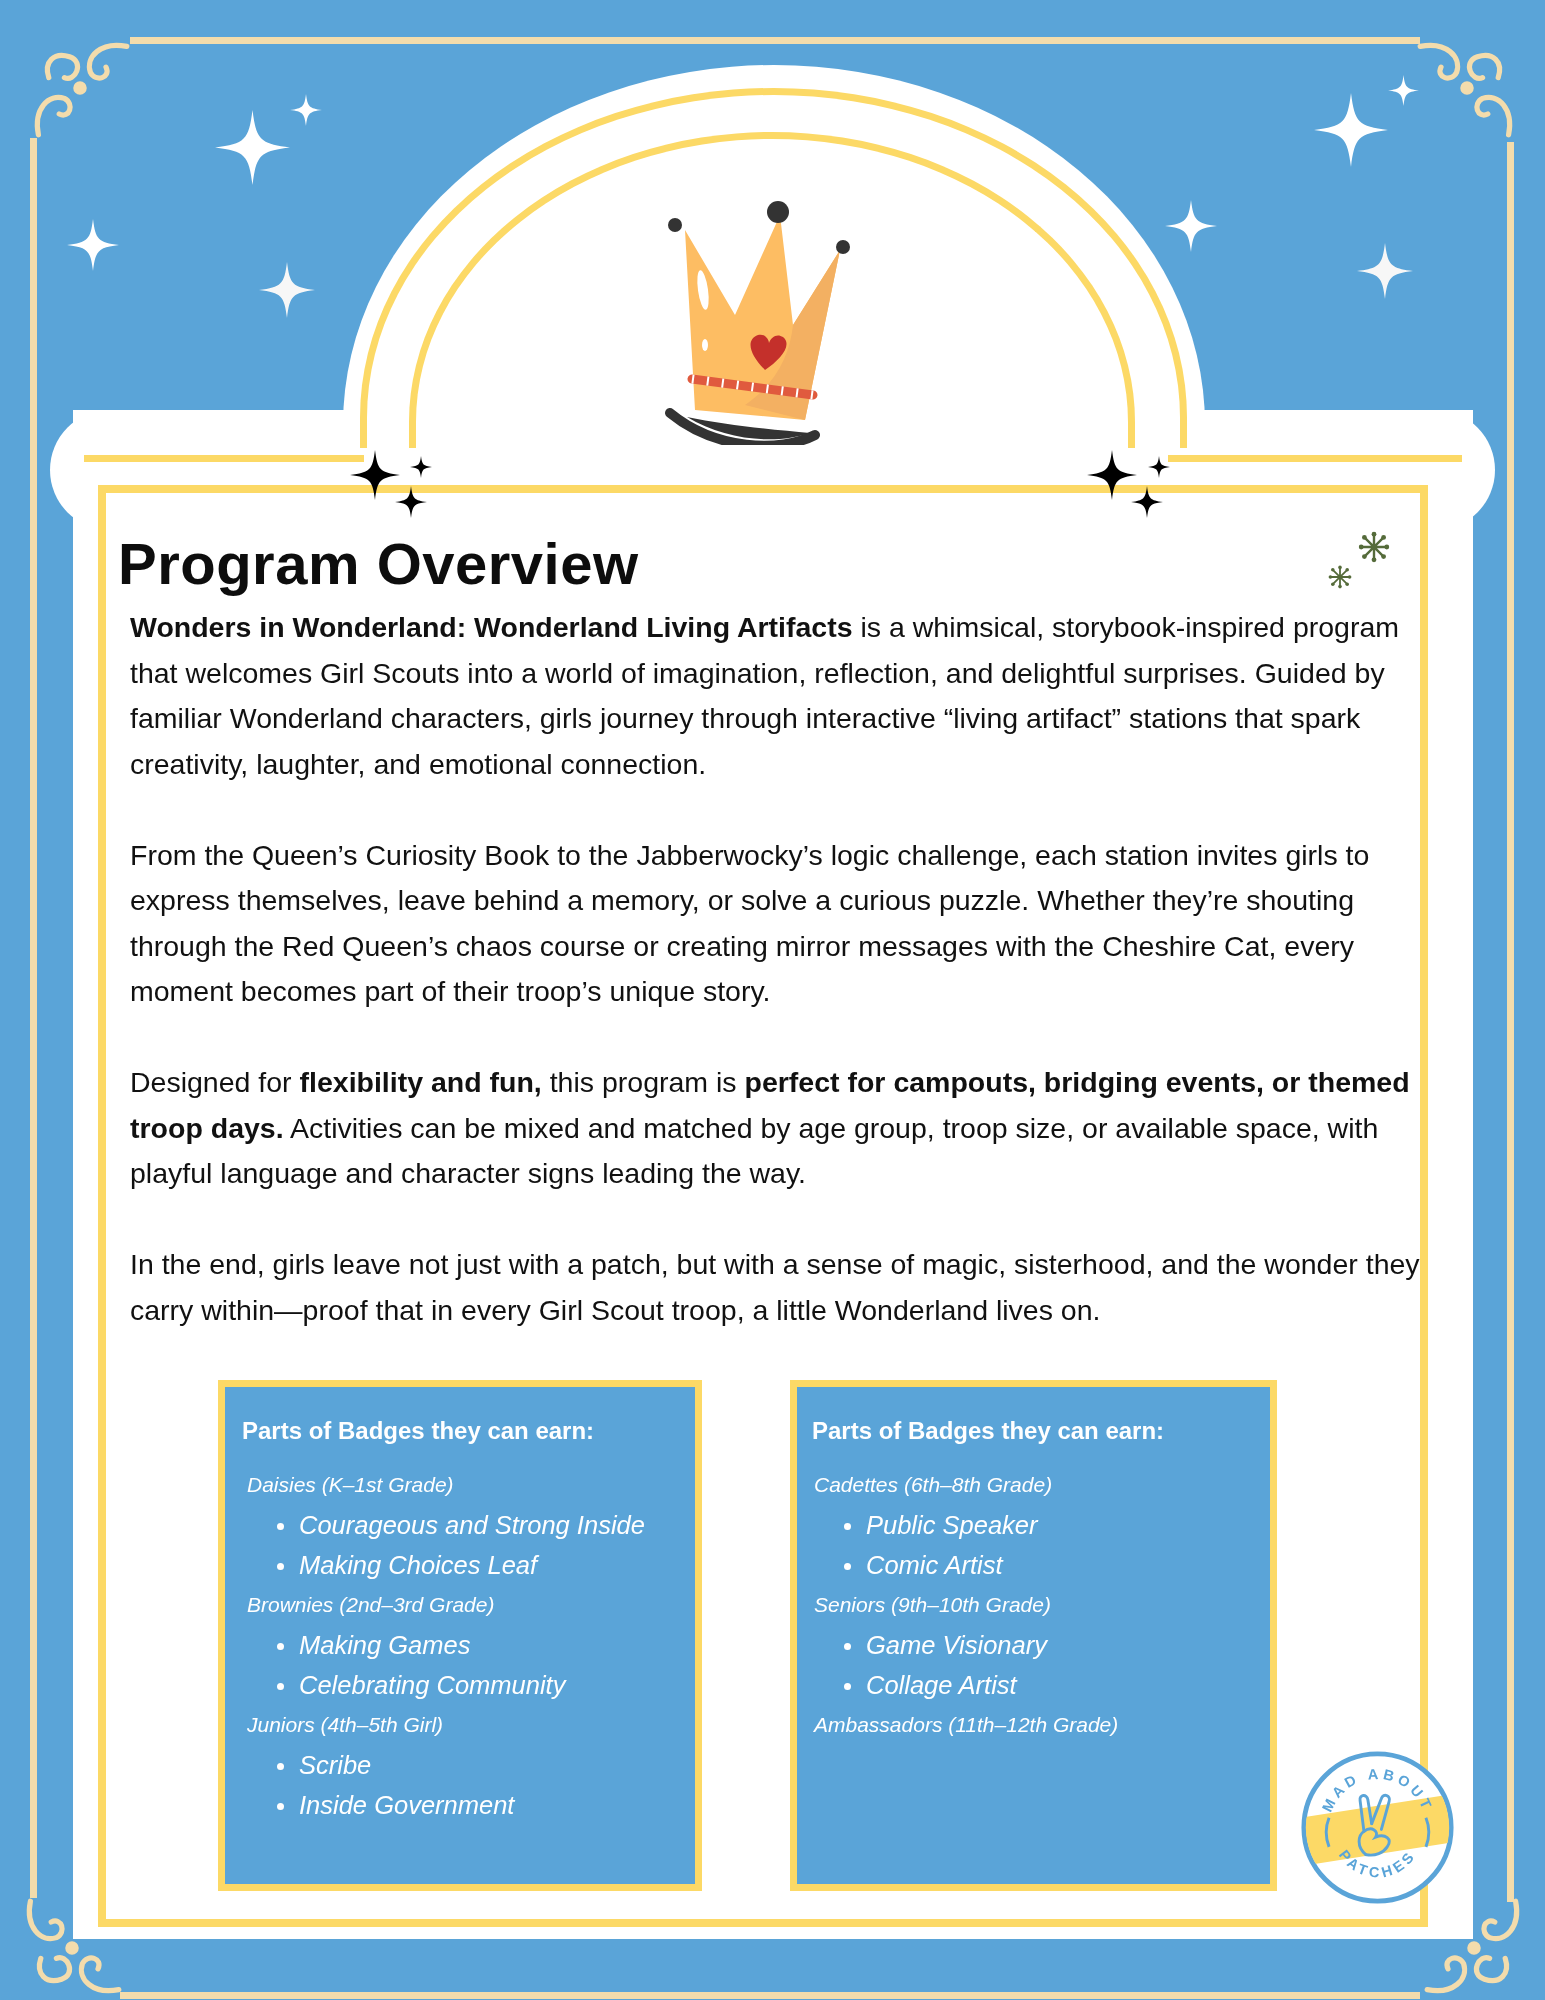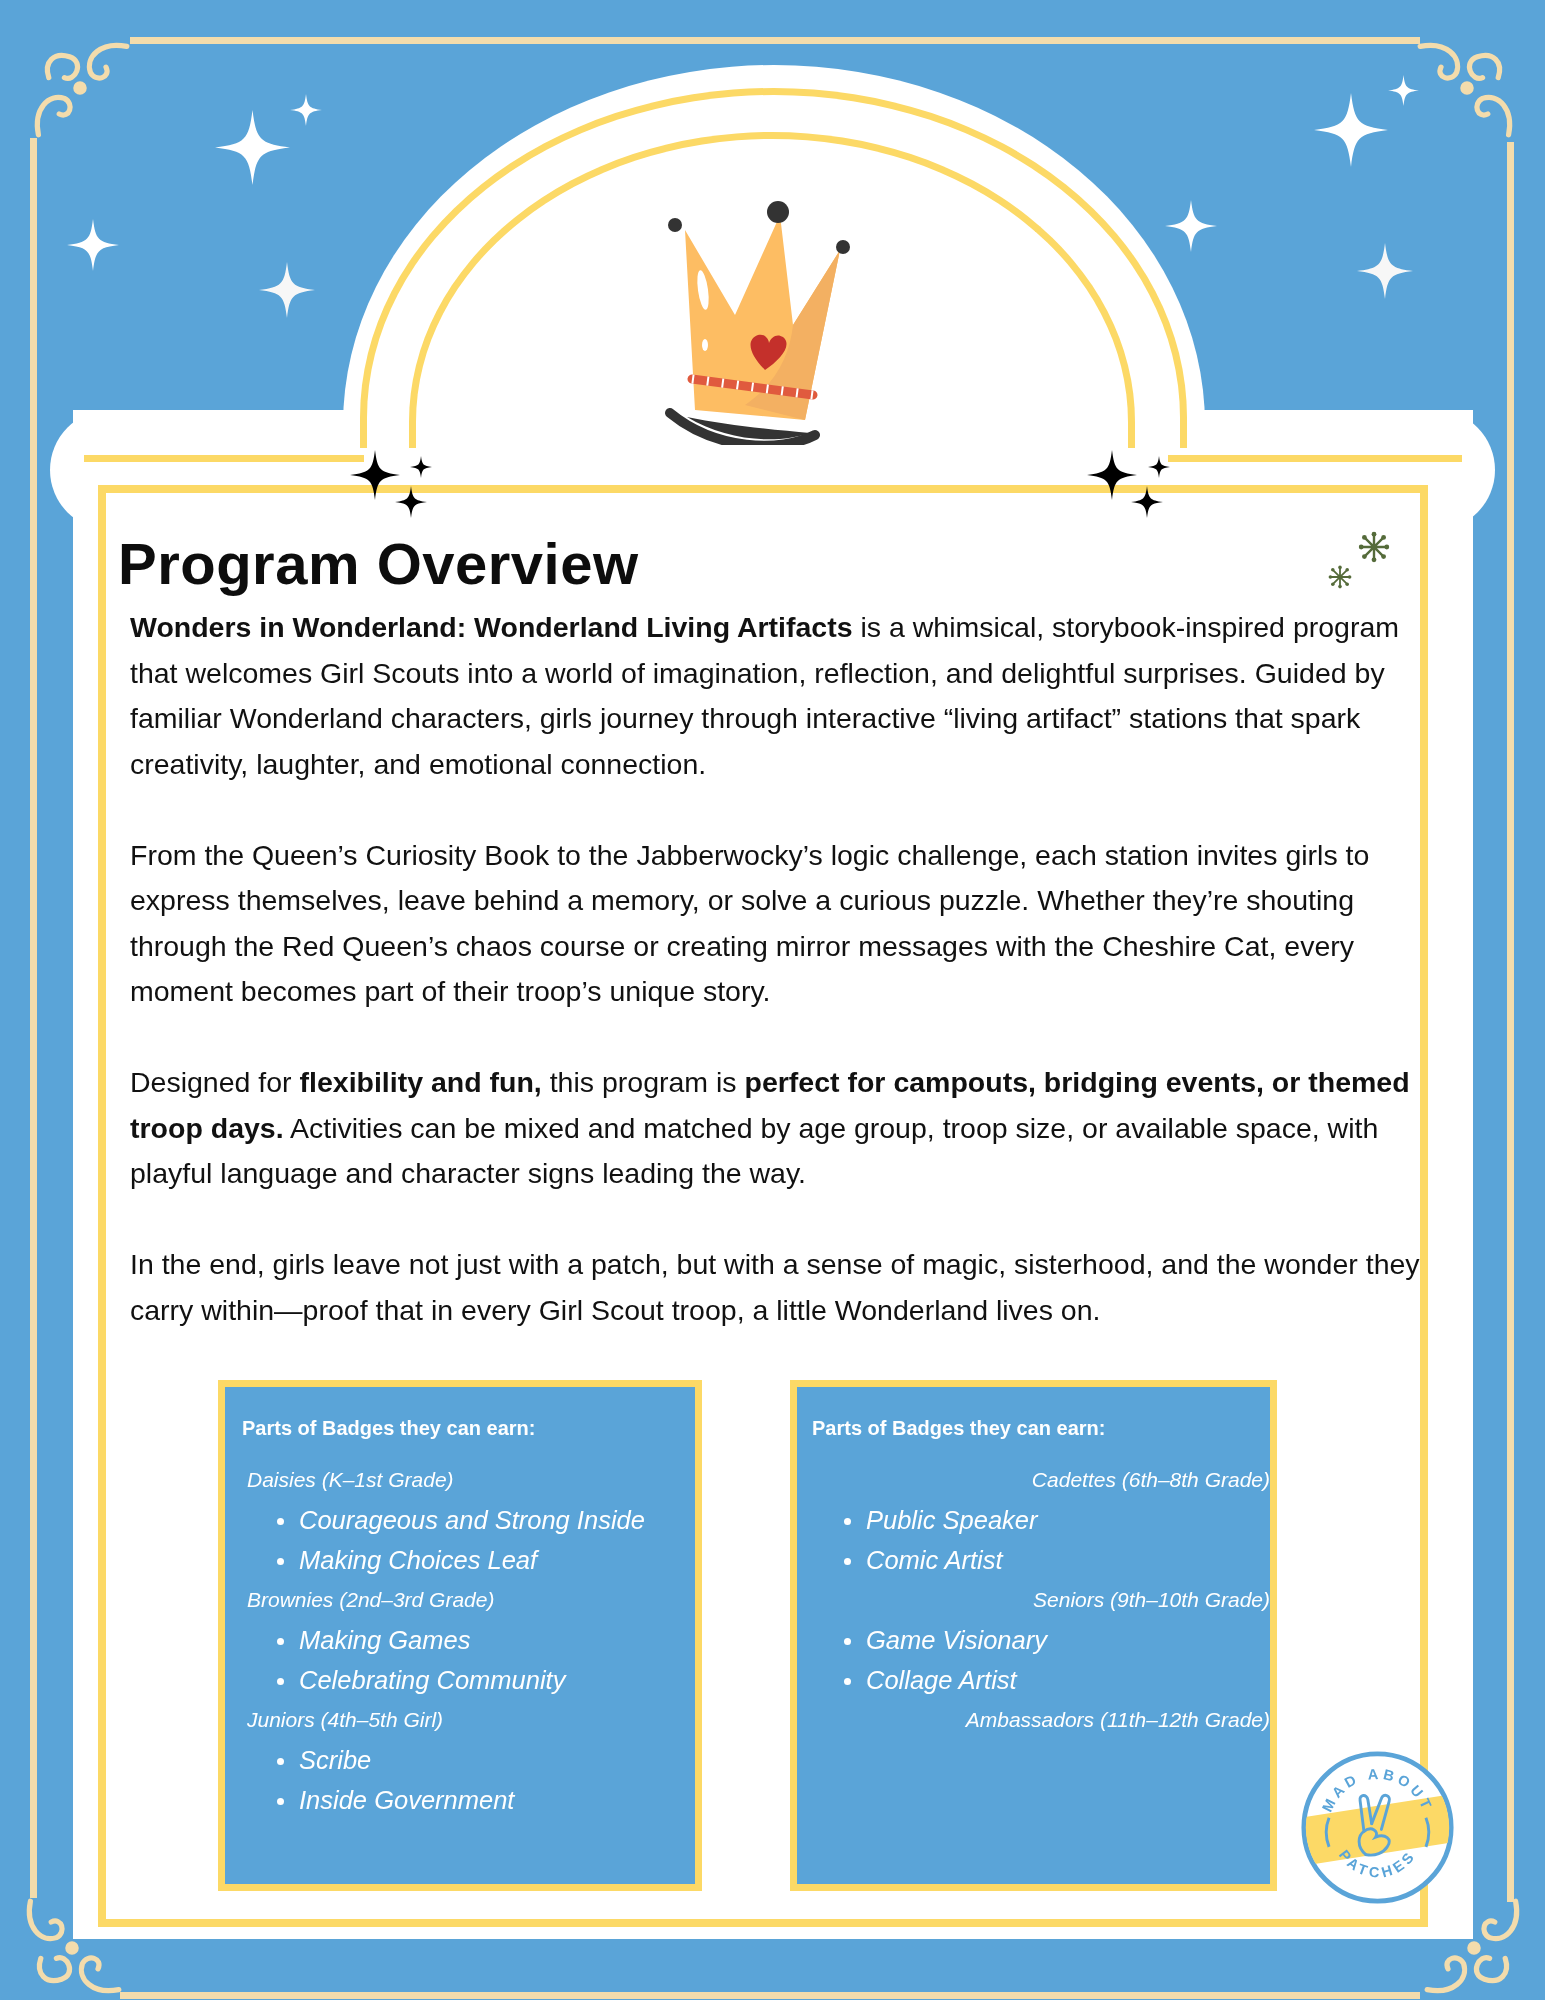--- a/index.html
+++ b/index.html
@@ -16,24 +16,24 @@
   .arc.inner{left:409px;top:132px;width:726px;height:316px;border-radius:363px 363px 0 0 / 290px 290px 0 0;}
   .yline{position:absolute;height:7px;background:#fcd966;}
   .inner-frame{position:absolute;left:98px;top:485px;width:1330px;height:1442px;border:8px solid #fcd966;box-sizing:border-box;}
   .title{position:absolute;left:118px;top:530px;font-size:58px;font-weight:bold;color:#0d0d0d;margin:0;letter-spacing:0.5px;}
   .body-text{position:absolute;left:130px;top:605px;width:1290px;font-size:28.5px;line-height:45.5px;color:#111;}
   .body-text p{margin:0 0 45.5px 0;}
   .body-text b{font-weight:bold;}
   .badge-box{position:absolute;top:1380px;height:511px;background:#5aa4d8;border:7px solid #fcd966;box-sizing:border-box;color:#fff;}
   .badge-box.left{left:218px;width:484px;}
   .badge-box.right{left:790px;width:487px;}
-  .badge-title{font-weight:bold;font-size:20px;margin:30px 0 20px 17px;white-space:nowrap;}
+  .badge-title{font-weight:bold;font-size:24px;margin:30px 0 20px 17px;white-space:nowrap;}
   .badge-box.right .badge-title{margin-left:15px;}
   .group-label{font-style:italic;font-size:21px;line-height:40px;margin-left:22px;}
-  .badge-box.right .group-label{margin-left:17px;text-align:right;}
+  .badge-box.right .group-label{margin-left:17px;}
   .badge-list{list-style:none;margin:0;padding:0;}
   .badge-item{font-style:italic;font-size:25.5px;line-height:40px;margin-left:52px;position:relative;padding-left:22px;}
   .badge-box.right .badge-item{margin-left:47px;}
   .badge-item::before{content:"";position:absolute;left:0;top:18px;width:7px;height:7px;border-radius:50%;background:#fff;}
   .logo{position:absolute;left:1300px;top:1750px;width:155px;height:155px;}
 </style>
 </head>
 <body>
 
 <div class="frame-line" style="left:130px;top:37px;width:1290px;height:7px;"></div>

